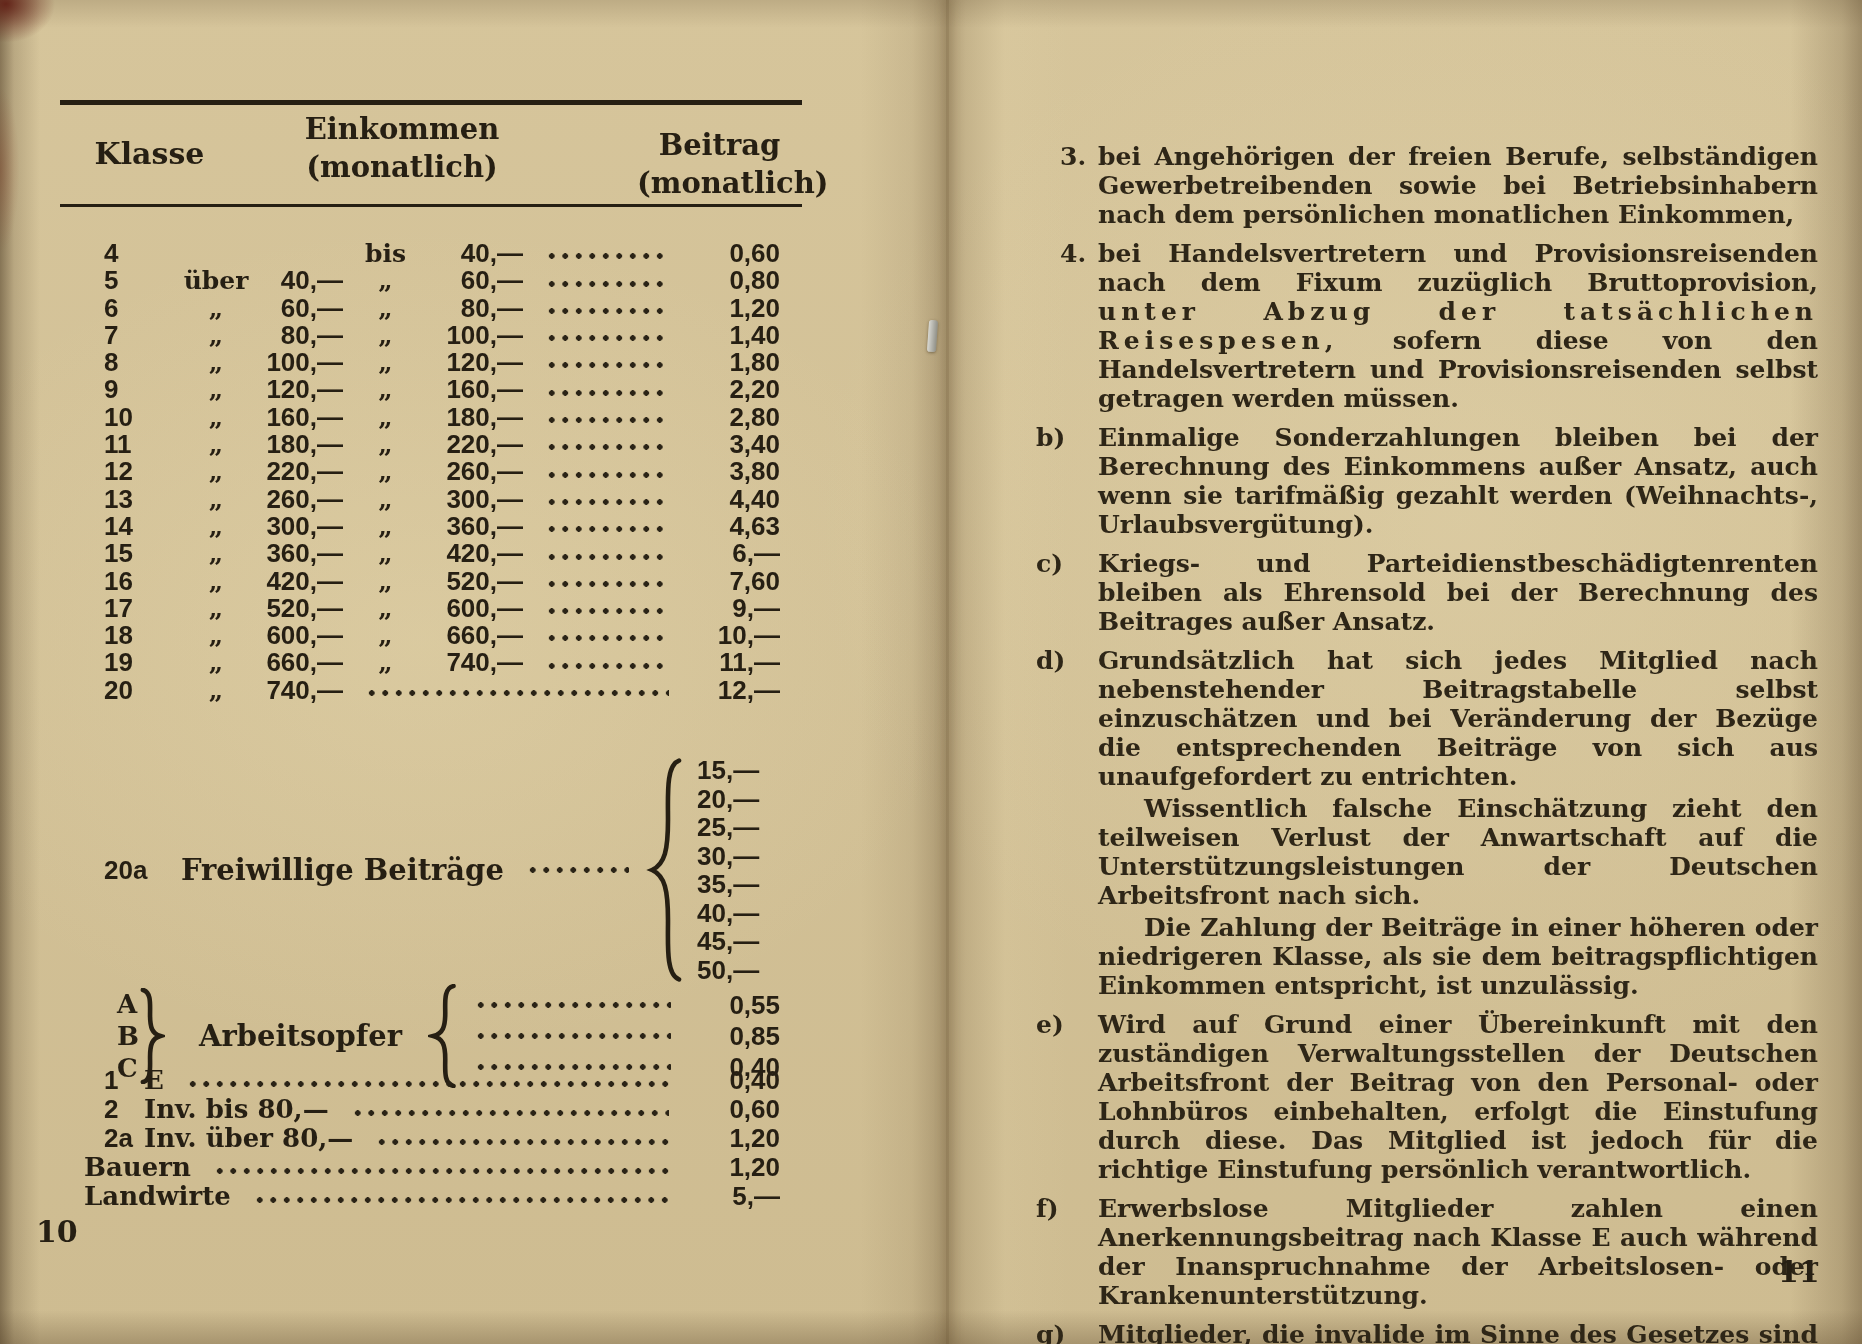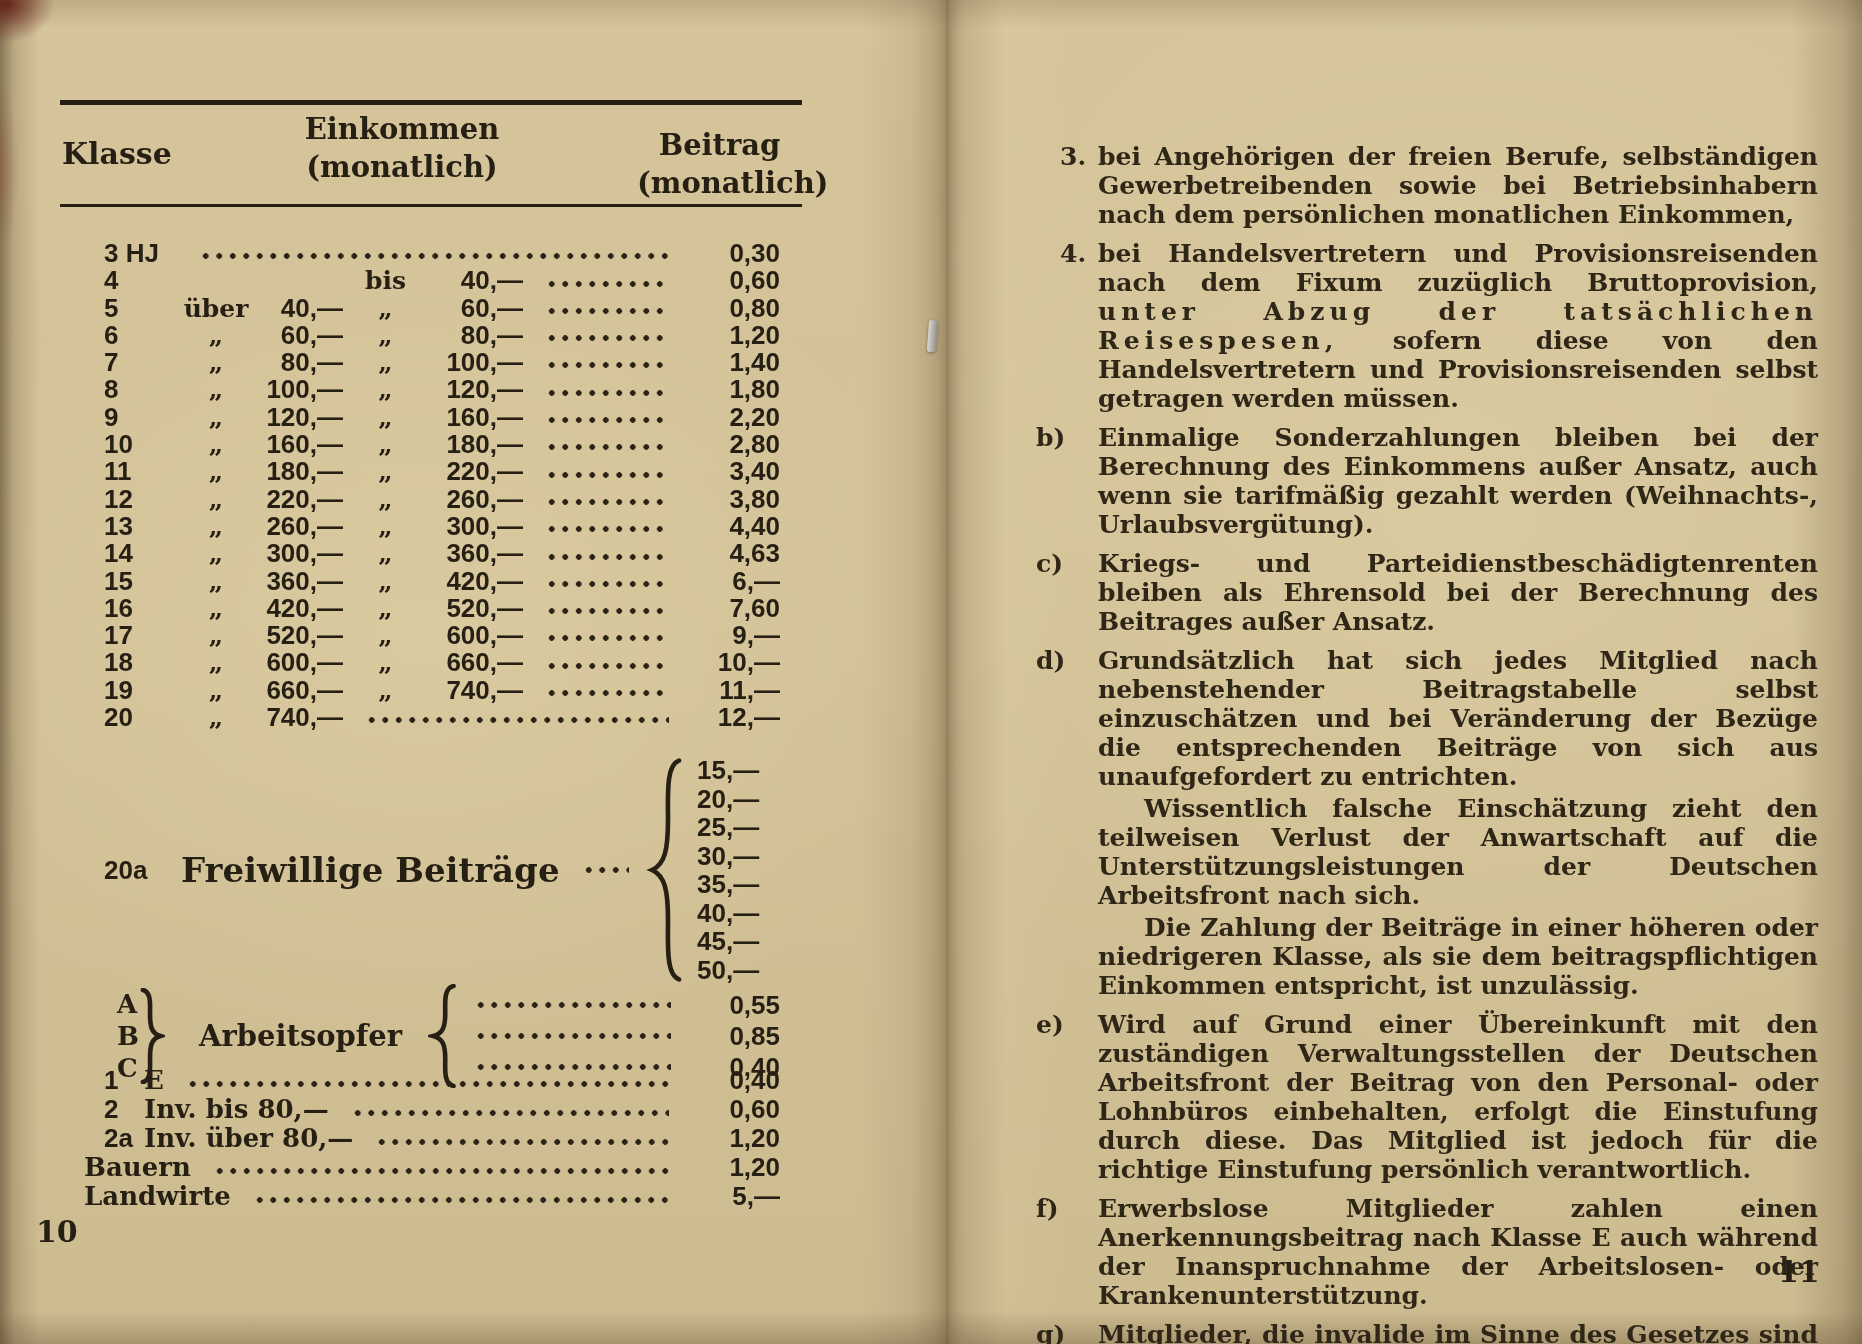--- a/index.html
+++ b/index.html
@@ -33,39 +33,39 @@
 
   .frak{font-family:"DejaVu Serif","Liberation Serif",serif;font-weight:700;color:var(--ink);}
   .tnum{font-family:"Liberation Sans","DejaVu Sans",sans-serif;font-weight:700;color:var(--ink);}
 
   
   .rule{position:absolute;left:60px;width:742px;background:var(--ink);}
   .rule-top{top:100px;height:5px;}
   .rule-mid{top:204px;height:3px;}
 
   .thead{position:absolute;left:62px;top:110px;width:740px;display:flex;}
-  .thead .h-k{width:175px;padding-top:26px;font-size:30px;}
+  .thead .h-k{width:175px;text-align:center;padding-top:26px;font-size:30px;}
   .thead .h-e{width:330px;text-align:center;font-size:29px;line-height:38px;}
   .thead .h-b{margin-left:auto;width:165px;text-align:center;font-size:29px;line-height:38px;margin-top:16px;}
 
   .rows{position:absolute;left:62px;top:240px;width:740px;}
   .trow{display:flex;align-items:baseline;height:27.3px;font-size:26px;line-height:27px;}
   .c-k{width:115px;padding-left:42px;font-size:26px;}
   .c-vl{width:78px;text-align:center;font-size:25px;}
   .c-vv{width:88px;text-align:right;font-size:26px;}
   .c-bl{width:85px;text-align:center;font-size:25px;}
   .c-bv{width:95px;text-align:right;font-size:26px;}
   .c-b{width:117px;text-align:right;padding-right:22px;font-size:26px;}
   .dots, .leader, .leader-line{
     background-image:radial-gradient(circle, #2a2316 2.6px, rgba(0,0,0,0) 3px);
     background-size:13.5px 10px;background-repeat:repeat-x;background-position:0 50%;}
   .leader{flex:1 1 auto;height:12px;align-self:flex-end;margin:0 16px 5px 22px;}
 
   .fw{position:absolute;left:62px;top:756px;width:740px;height:228px;display:flex;align-items:center;}
-  .fw .fw-label{font-size:34px;margin-left:4px;}
+  .fw .fw-label{font-size:29px;margin-left:4px;}
   .fw .leader{align-self:center;margin-bottom:0;}
   .fw-vals{width:117px;padding-left:12px;}
   .fw-vals div{height:28.5px;line-height:28.5px;font-size:26px;}
 
   .brace{flex:none;}
   .brace path{stroke:var(--ink);stroke-width:4.6px;fill:none;vector-effect:non-scaling-stroke;stroke-linecap:round;}
   .rbrace{transform:scaleX(-1);}
 
   .ao{position:absolute;left:62px;top:985px;width:740px;height:102px;display:flex;align-items:center;}
   .ao-letters{padding-left:55px;font-size:26px;}
@@ -113,25 +113,20 @@
       <div>(monatlich)</div>
     </div>
     <div class="h-b frak">
       <div>Beitrag</div>
       <div>(monatlich)</div>
     </div>
   </div>
   <div class="rule rule-mid"></div>
 
   <div id="rows" class="rows">
-      <div class="trow">
-        <div class="c-k tnum">3 HJ</div>
-        <div class="leader dots"></div>
-        <div class="c-b tnum">0,30</div>
-      </div>
       <div class="trow">
         <div class="c-k tnum">4</div>
         <div class="c-vl frak"></div>
         <div class="c-vv tnum"></div>
         <div class="c-bl frak">bis</div>
         <div class="c-bv tnum">40,—</div>
         <div class="leader dots"></div>
         <div class="c-b tnum">0,60</div>
       </div>
       <div class="trow">

